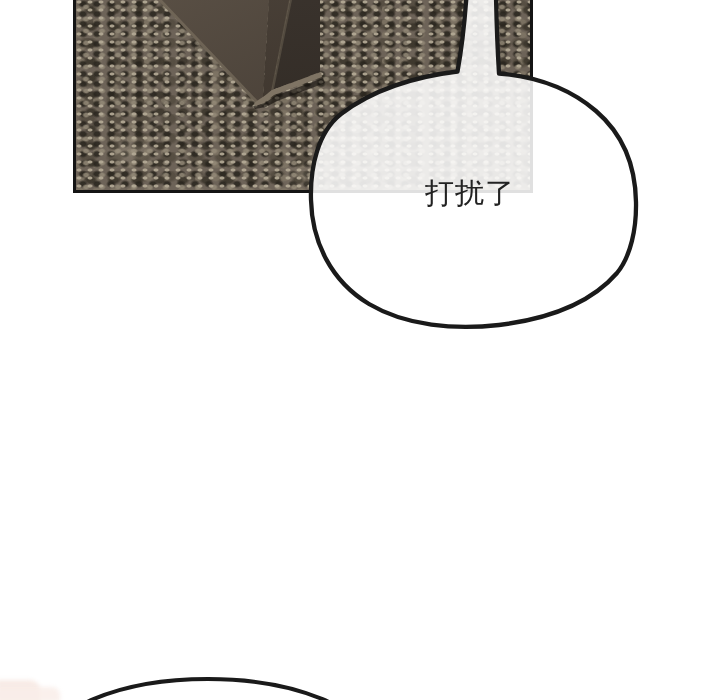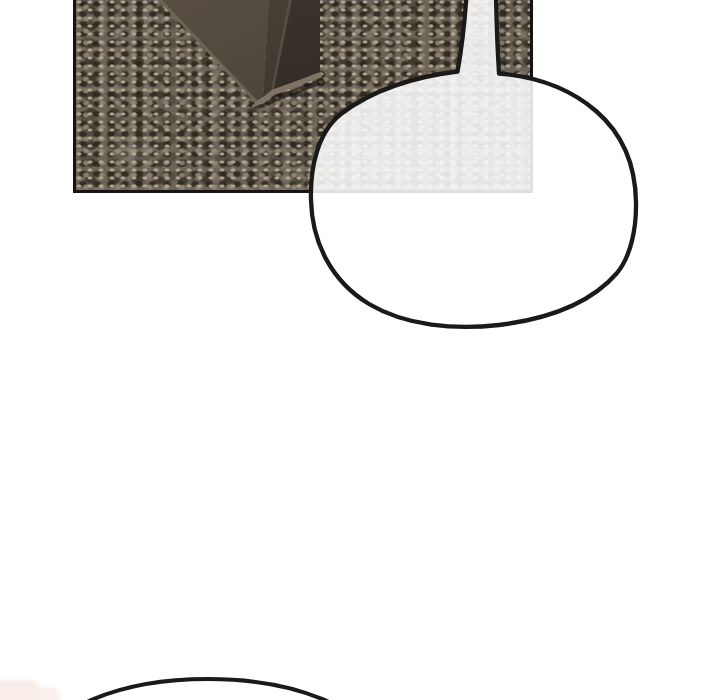--- a/index.html
+++ b/index.html
@@ -119,14 +119,15 @@
          C 548,319 591,303 617,273
          C 631,256 636.5,228 636,202
          C 635.5,170 625,136 596,111
          C 568,87 536,76.5 499,73.5
          C 497.5,49 496.5,22 496,-4
          Z" fill="rgba(255,255,255,0.87)" stroke="#1a1a1a" stroke-width="4.3" stroke-linejoin="round" stroke-linecap="round"></path>
 
     <ellipse cx="208" cy="748" rx="162" ry="69" fill="#ffffff" stroke="#1a1a1a" stroke-width="4"></ellipse>
   </svg>
 
+  <div class="bubble-text">打扰了</div>
 
 </div>
 
 </body></html>

